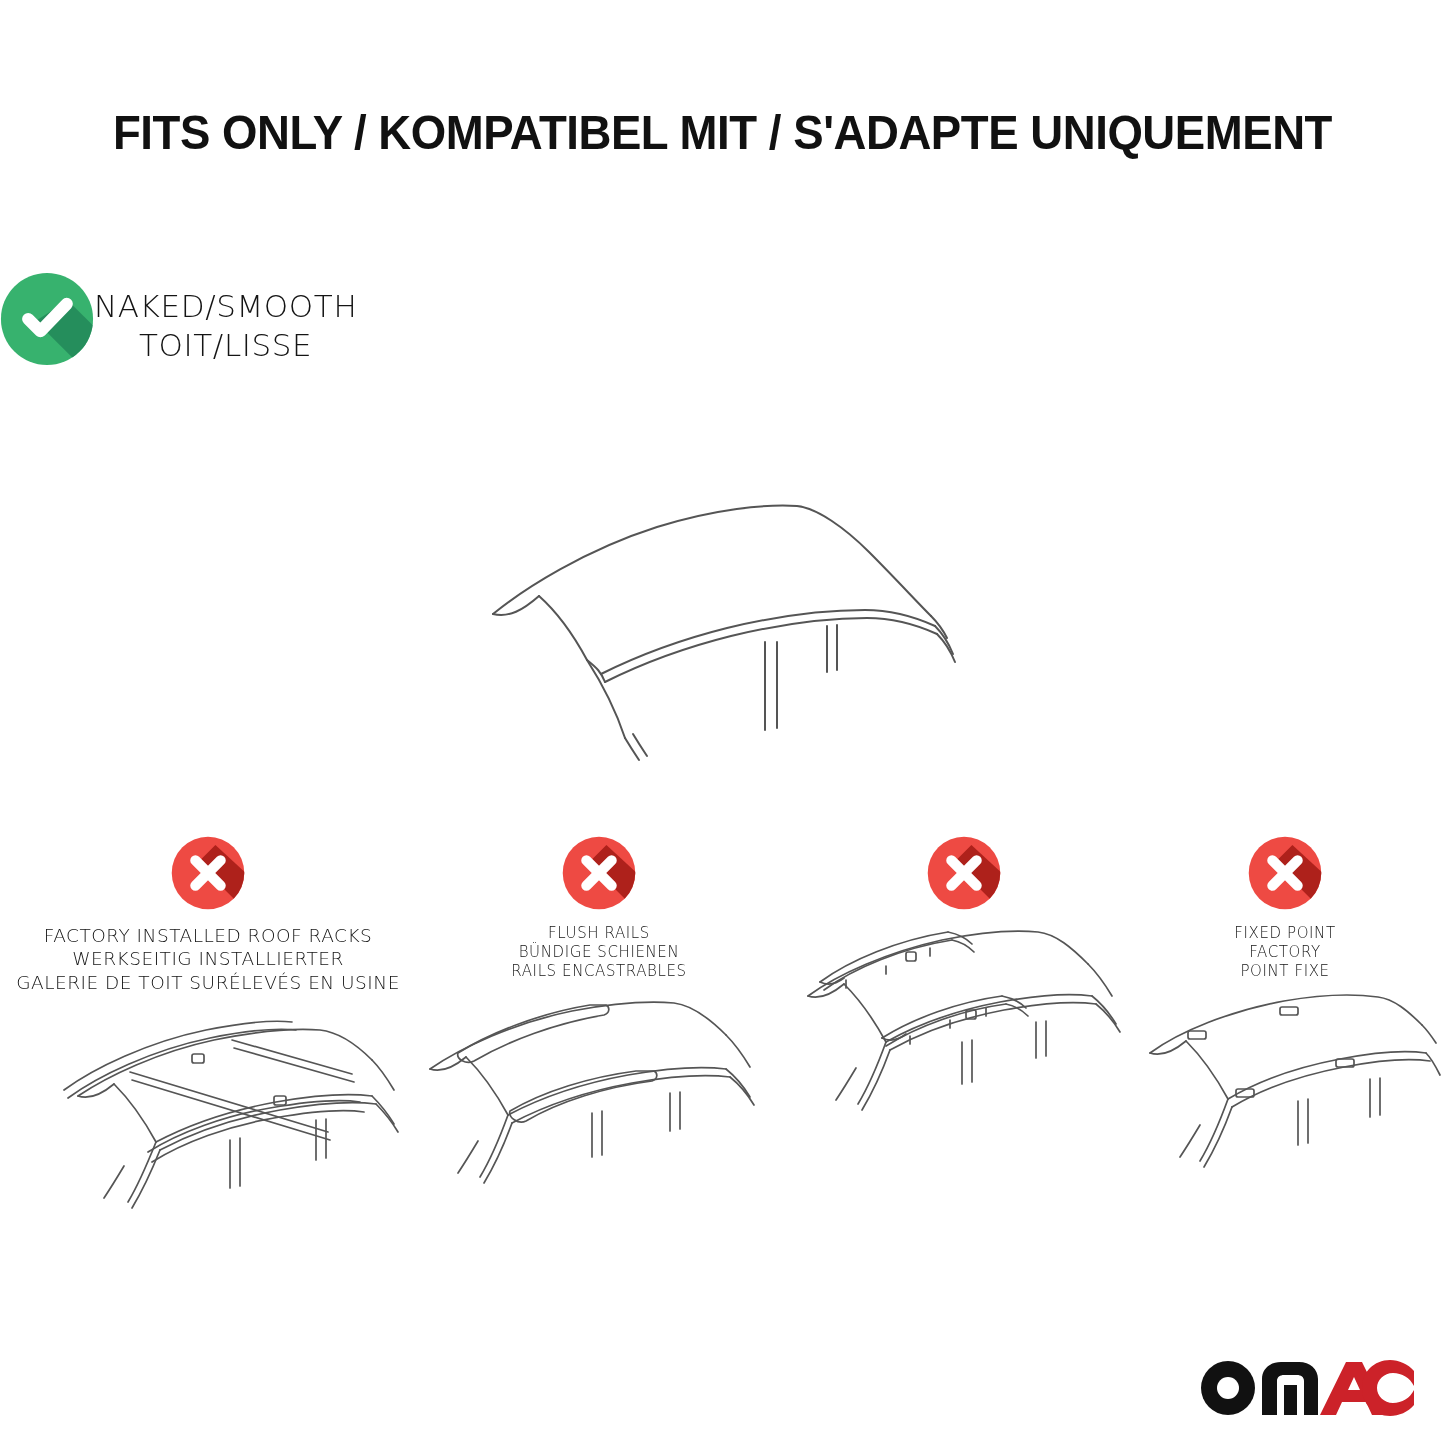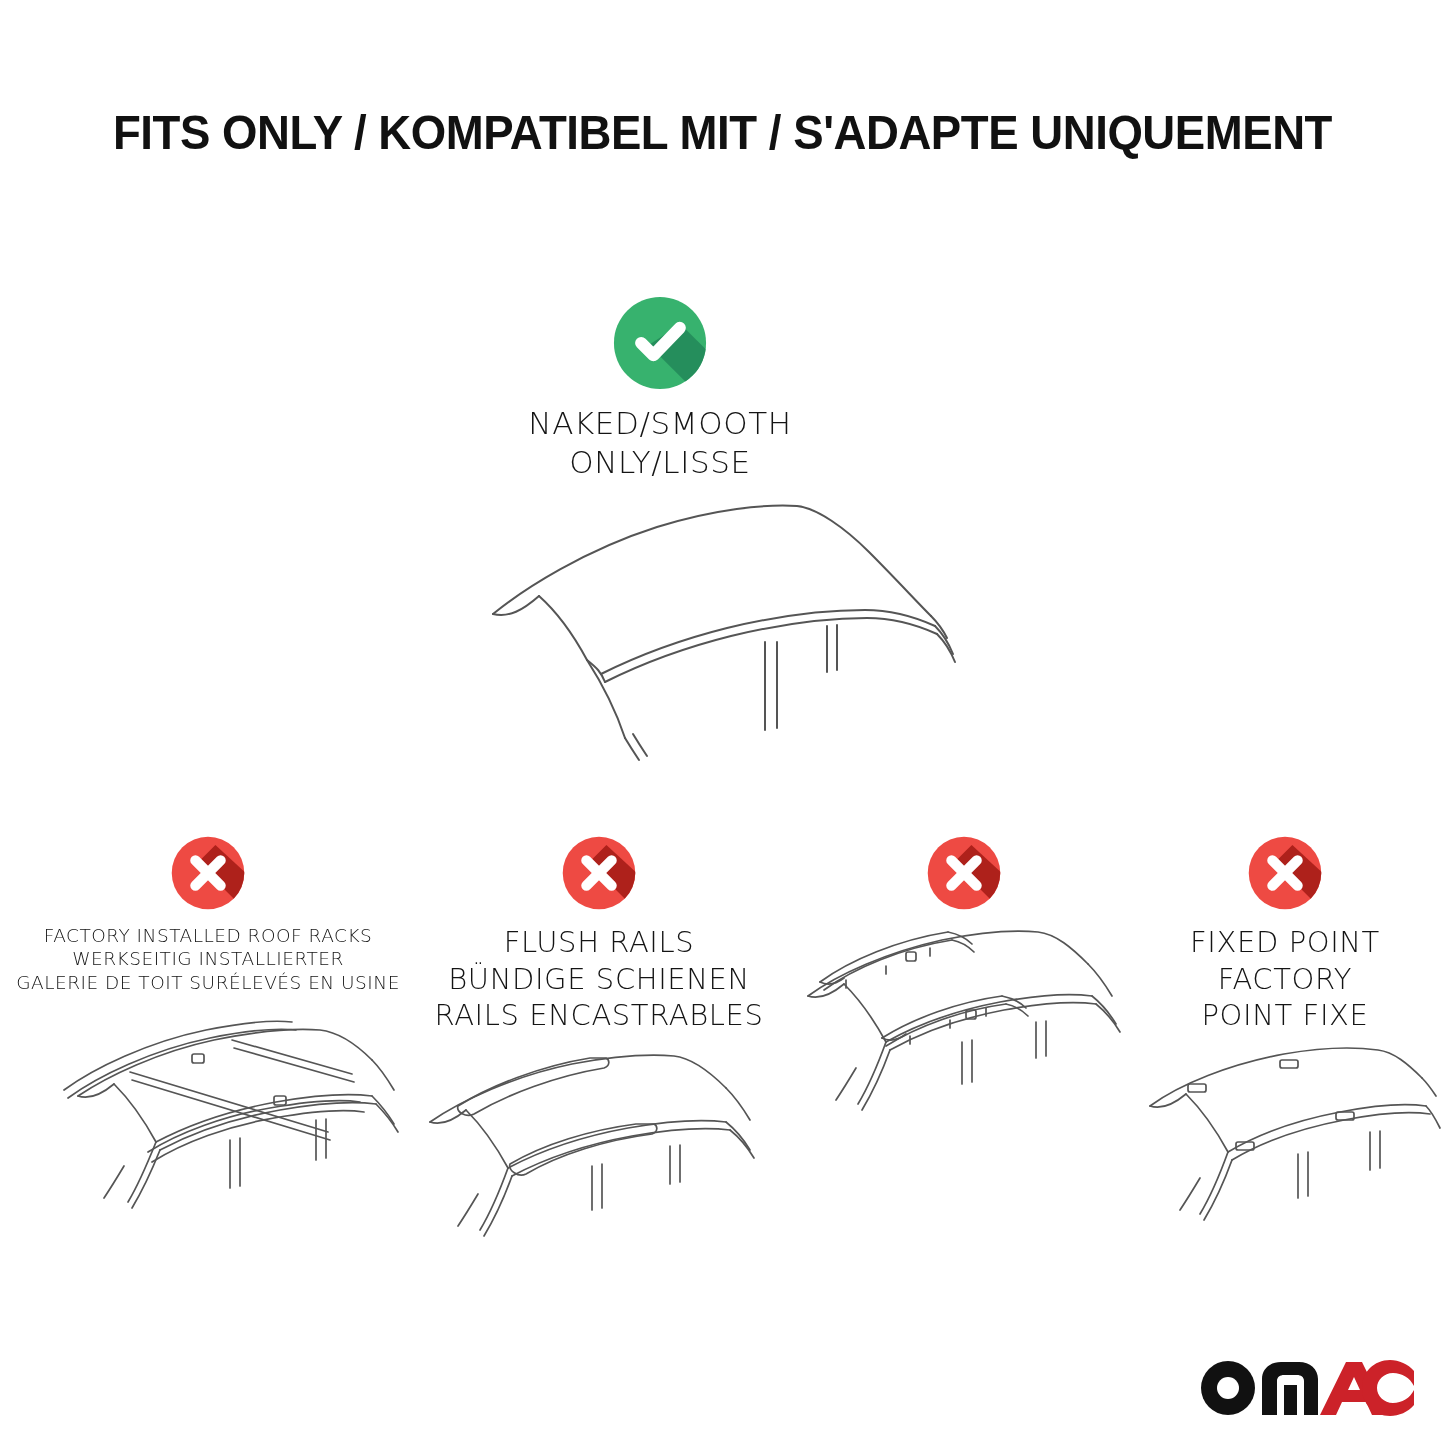--- a/index.html
+++ b/index.html
@@ -28,25 +28,25 @@
     letter-spacing: -0.5px;
     color: #111111;
     transform: scaleX(0.93);
     transform-origin: center center;
     white-space: nowrap;
   }
 
   
   .top-section {
     position: absolute;
-    top: 296px;
+    top: 272px;
     left: 0;
     width: 1320px;
     display: flex;
-    flex-direction: column;
+    flex-direction: row;
     align-items: center;
   }
   .icon-wrap {
     width: 94px;
     height: 94px;
     position: relative;
   }
   .icon-wrap.small {
     width: 74px;
     height: 74px;
@@ -85,21 +85,21 @@
     display: flex;
     flex-direction: column;
     align-items: center;
   }
   .col-0 { left: 8px;    width: 400px; }
   .col-1 { left: 410px;  width: 378px; }
   .col-2 { left: 790px;  width: 348px; }
   .col-3 { left: 1140px; width: 290px; justify-content: flex-end; }
 
   .label-block.tiny { font-size: 18.5px; letter-spacing: 0.5px; }
-  .label-block.mid  { font-size: 29px; letter-spacing: 0.6px; }
+  .label-block.mid  { font-size: 15px; letter-spacing: 0.6px; }
 
   .small-roof {
     margin-top: 16px;
     width: 100%;
     height: 215px;
   }
 
   
   .logo {
     position: absolute;
@@ -128,21 +128,21 @@
       <circle cx="50" cy="50" r="49" fill="#37b26e"></circle>
       <g clip-path="url(#gclip)">
         <path d="M38 52 L50 64 L100 114 L100 58 L72 30 Z" fill="#23895a" opacity="0.9"></path>
       </g>
       <path d="M30 50 L43 63 L71 34" fill="none" stroke="#ffffff" stroke-width="13" stroke-linecap="round" stroke-linejoin="round"></path>
     </svg>
   </div>
 
   <div class="label-block big">
     <span class="line">NAKED/SMOOTH</span>
-    <span class="line">ONLY/LISSE</span>
+    <span class="line">TOIT/LISSE</span>
   </div>
 </div>
 
 <div class="hero-roof">
   <svg viewBox="0 0 540 270" width="540" height="270">
     <g fill="none" stroke="#555555" stroke-width="2" stroke-linecap="round" stroke-linejoin="round">
 
       <path d="M28 122 C60 96 120 58 192 35 C250 17 300 12 332 14
                C352 16 380 36 404 60 C430 86 452 110 466 124"></path>
       <path d="M28 122 C44 126 58 118 74 104"></path>

